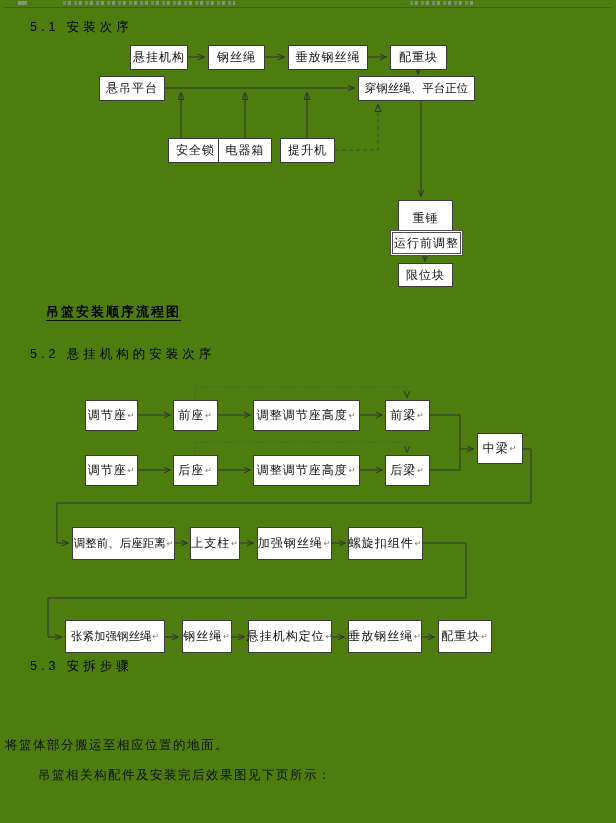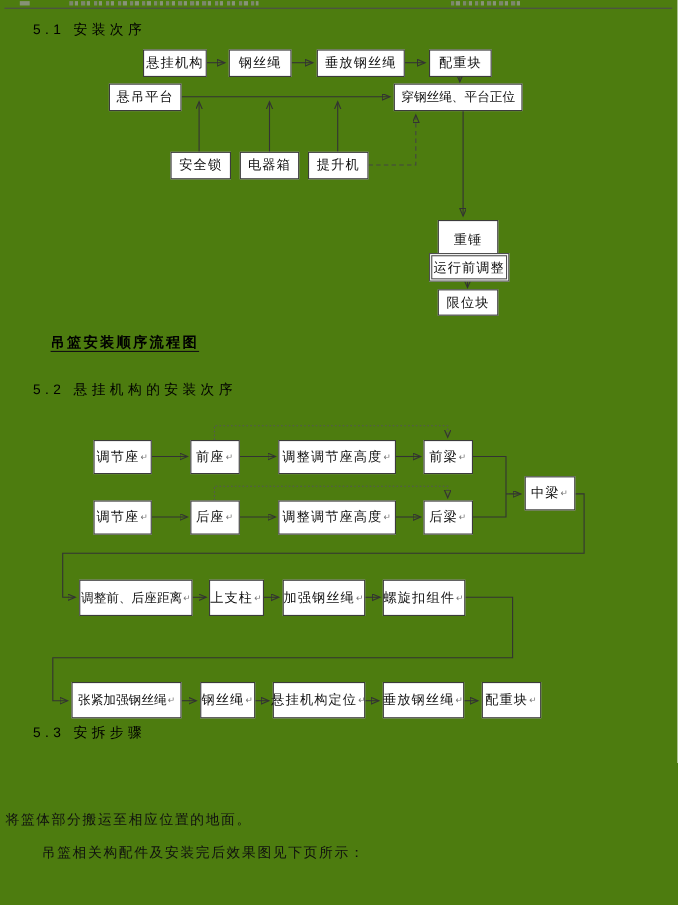--- a/index.html
+++ b/index.html
@@ -91,21 +91,21 @@
     <path d="M332 637 H344" marker-end="url(#ah)"></path>
     <path d="M422 637 H434" marker-end="url(#ah)"></path>
   </svg>
 
   <div class="fbox" style="left:130px;top:45px;width:58px;height:25px">悬挂机构</div>
   <div class="fbox" style="left:208px;top:45px;width:57px;height:25px">钢丝绳</div>
   <div class="fbox" style="left:288px;top:45px;width:80px;height:25px">垂放钢丝绳</div>
   <div class="fbox" style="left:390px;top:45px;width:57px;height:25px">配重块</div>
   <div class="fbox" style="left:99px;top:76px;width:66px;height:25px">悬吊平台</div>
   <div class="fbox tight" style="left:358px;top:76px;width:117px;height:25px">穿钢丝绳、平台正位</div>
-  <div class="fbox" style="left:155px;top:138px;width:55px;height:25px">安全锁</div>
+  <div class="fbox" style="left:168px;top:138px;width:55px;height:25px">安全锁</div>
   <div class="fbox" style="left:218px;top:138px;width:54px;height:25px">电器箱</div>
   <div class="fbox" style="left:280px;top:138px;width:55px;height:25px">提升机</div>
   <div class="fbox" style="left:398px;top:200px;width:55px;height:36px">重锤</div>
   <div class="fbox dbl" style="left:390px;top:230px;width:73px;height:26px">运行前调整</div>
   <div class="fbox" style="left:398px;top:263px;width:55px;height:24px">限位块</div>
 
   <div class="fbox" style="left:85px;top:400px;width:53px;height:31px">
       <span>调节座</span>
       <span class="pmark">↵</span>
     </div>

